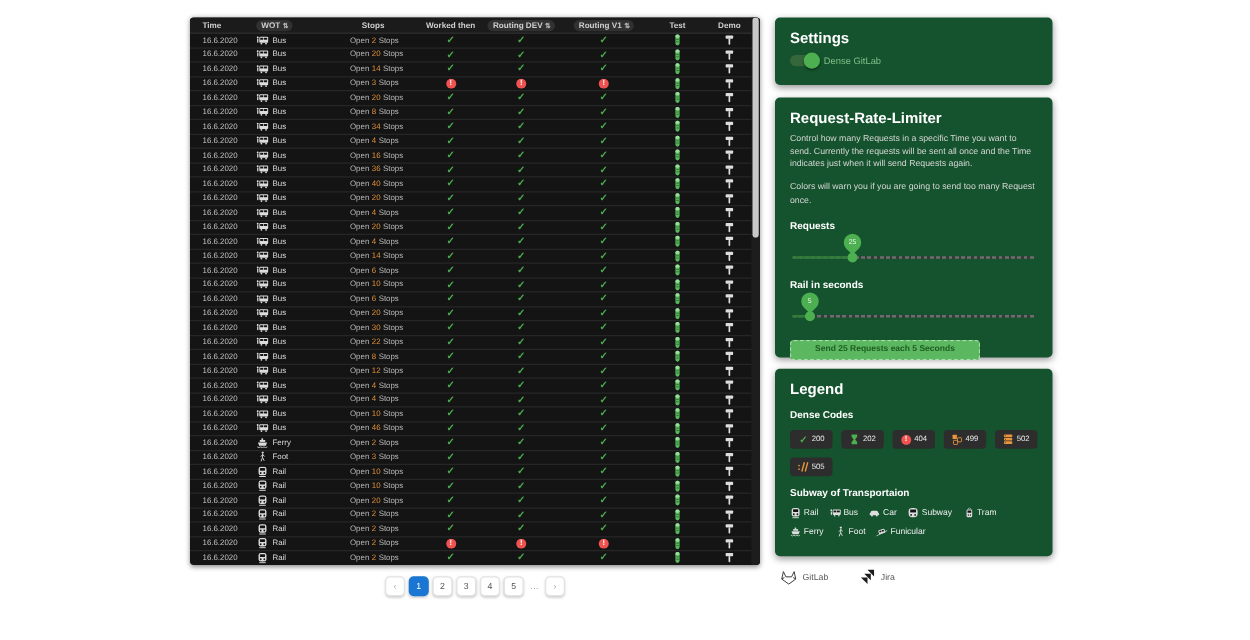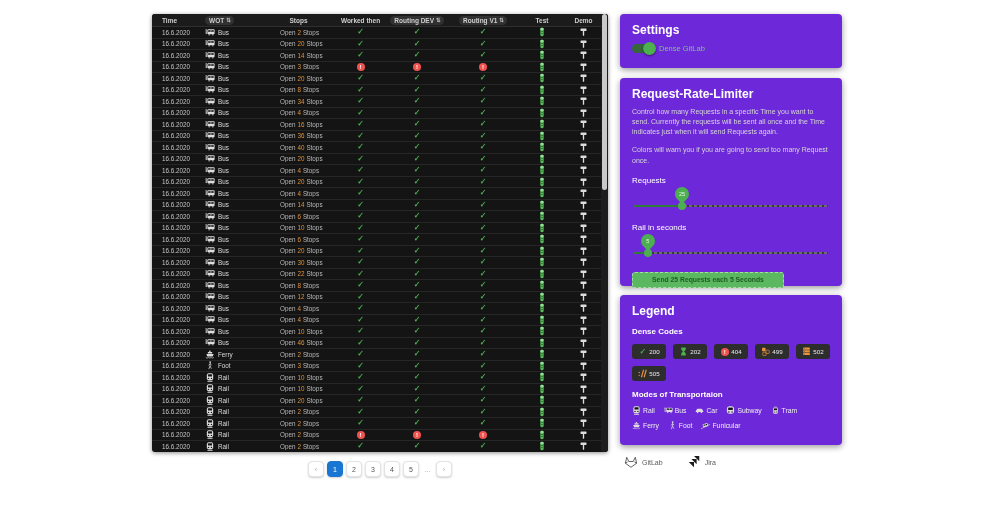--- a/index.html
+++ b/index.html
@@ -37,37 +37,37 @@
 
   
   .pagination { position:absolute; left:152px; top:461px; width:456px; display:flex; justify-content:center; gap:3px; align-items:center; }
   .pbtn { min-width:16px; height:16px; border-radius:4px; background:#fff; border:1px solid #e3e3e3;
     box-shadow:0 1px 2px rgba(0,0,0,.18); color:#555; font-size:7px; display:flex; align-items:center; justify-content:center; cursor:pointer; }
   .pbtn.active { background:#1976d2; border-color:#1976d2; color:#fff; }
   .pbtn.nav { color:#aaa; }
   .pdots { color:#9a9a9a; font-size:7px; padding:0 2px; }
 
   
-  .panel { position:absolute; left:620px; width:222px; background:#6d28d9; border-radius:4px;
+  .panel { position:absolute; left:620px; width:222px; background:#14532d; border-radius:4px;
     box-shadow:0 2px 6px rgba(0,0,0,.4); color:#e8e8e8; padding:9px 12px; }
   .panel h1 { font-size:12px; font-weight:bold; color:#fff; }
   .panel-settings { top:14px; height:54px; }
   .panel-rrl { top:78px; height:208px; }
   .panel-legend { top:295px; height:150px; }
 
   
   .toggle-row { display:flex; align-items:center; gap:5px; margin-top:7px; }
   .toggle { width:22px; height:9px; background:#35673a; border-radius:5px; position:relative; cursor:pointer; }
   .toggle .knob { position:absolute; right:-2px; top:-2px; width:13px; height:13px; border-radius:50%; background:#4caf50; box-shadow:0 1px 2px rgba(0,0,0,.5); }
   .toggle-label { font-size:7.5px; color:#84bf8a; }
 
   
   .rrl-desc { font-size:7px; line-height:1.45; color:#d6d6d6; margin-top:6px; }
   .rrl-warn { font-size:7px; line-height:1.45; color:#d6d6d6; margin-top:8px; }
-  .slider-label { font-size:8px; font-weight:normal; color:#fff; margin-top:10px; }
+  .slider-label { font-size:8px; font-weight:bold; color:#fff; margin-top:10px; }
   .slider { position:relative; height:26px; margin-top:2px; }
   .track { position:absolute; left:2px; right:2px; top:18px; height:2px;
     background:repeating-linear-gradient(90deg,#6d6d6d 0 3px, #3a3a3a 3px 5px); border-radius:1px; }
   .fill { position:absolute; left:2px; top:18px; height:2px; background:#2f7d36; border-radius:1px; }
   .thumb { position:absolute; top:15px; width:8px; height:8px; border-radius:50%; background:#4caf50; transform:translateX(-50%); cursor:pointer; }
   .balloon { position:absolute; top:0; width:14px; height:14px; background:#4caf50; border-radius:50% 50% 50% 0;
     transform:translateX(-50%) rotate(-45deg); display:flex; align-items:center; justify-content:center; }
   .balloon span { transform:rotate(45deg); font-size:5.5px; color:#eef7ee; }
   .send-btn { margin-top:12px; width:152px; height:16px; background:#5cb860; border:1px dashed #a9dcac; border-radius:3px;
     color:#1e5c23; font-size:6.8px; font-weight:bold; display:flex; align-items:center; justify-content:center; cursor:pointer;
@@ -2074,21 +2074,21 @@
     <span class="cicon">
           <svg viewBox="0 0 12 12">
             <circle cx="1.6" cy="4.6" r="0.9" fill="#e8953c"></circle>
             <circle cx="1.6" cy="8.4" r="0.9" fill="#e8953c"></circle>
             <path d="M4.6 11 L7.4 1 M8.2 11 L11 1" stroke="#e8953c" stroke-width="1.5"></path>
           </svg>
         </span>
     <span>505</span>
   </div>
 </div>
-  <div class="sub-label">Modes of Transportaion</div>
+  <div class="sub-label">Subway of Transportaion</div>
   <div class="modes" id="modes-holder">
   <div class="mode-item">
     <span class="micon">
           <svg viewBox="0 0 10 10">
             <rect x="1.5" y="0.4" width="7" height="7.6" rx="2" fill="#ddd"></rect>
             <rect x="2.7" y="1.5" width="4.6" height="2.4" rx="0.4" fill="#141414"></rect>
             <circle cx="3.4" cy="6" r="0.8" fill="#141414"></circle>
             <circle cx="6.6" cy="6" r="0.8" fill="#141414"></circle>
             <rect x="2" y="8.6" width="6" height="1" rx="0.5" fill="#ddd"></rect>
           </svg>

